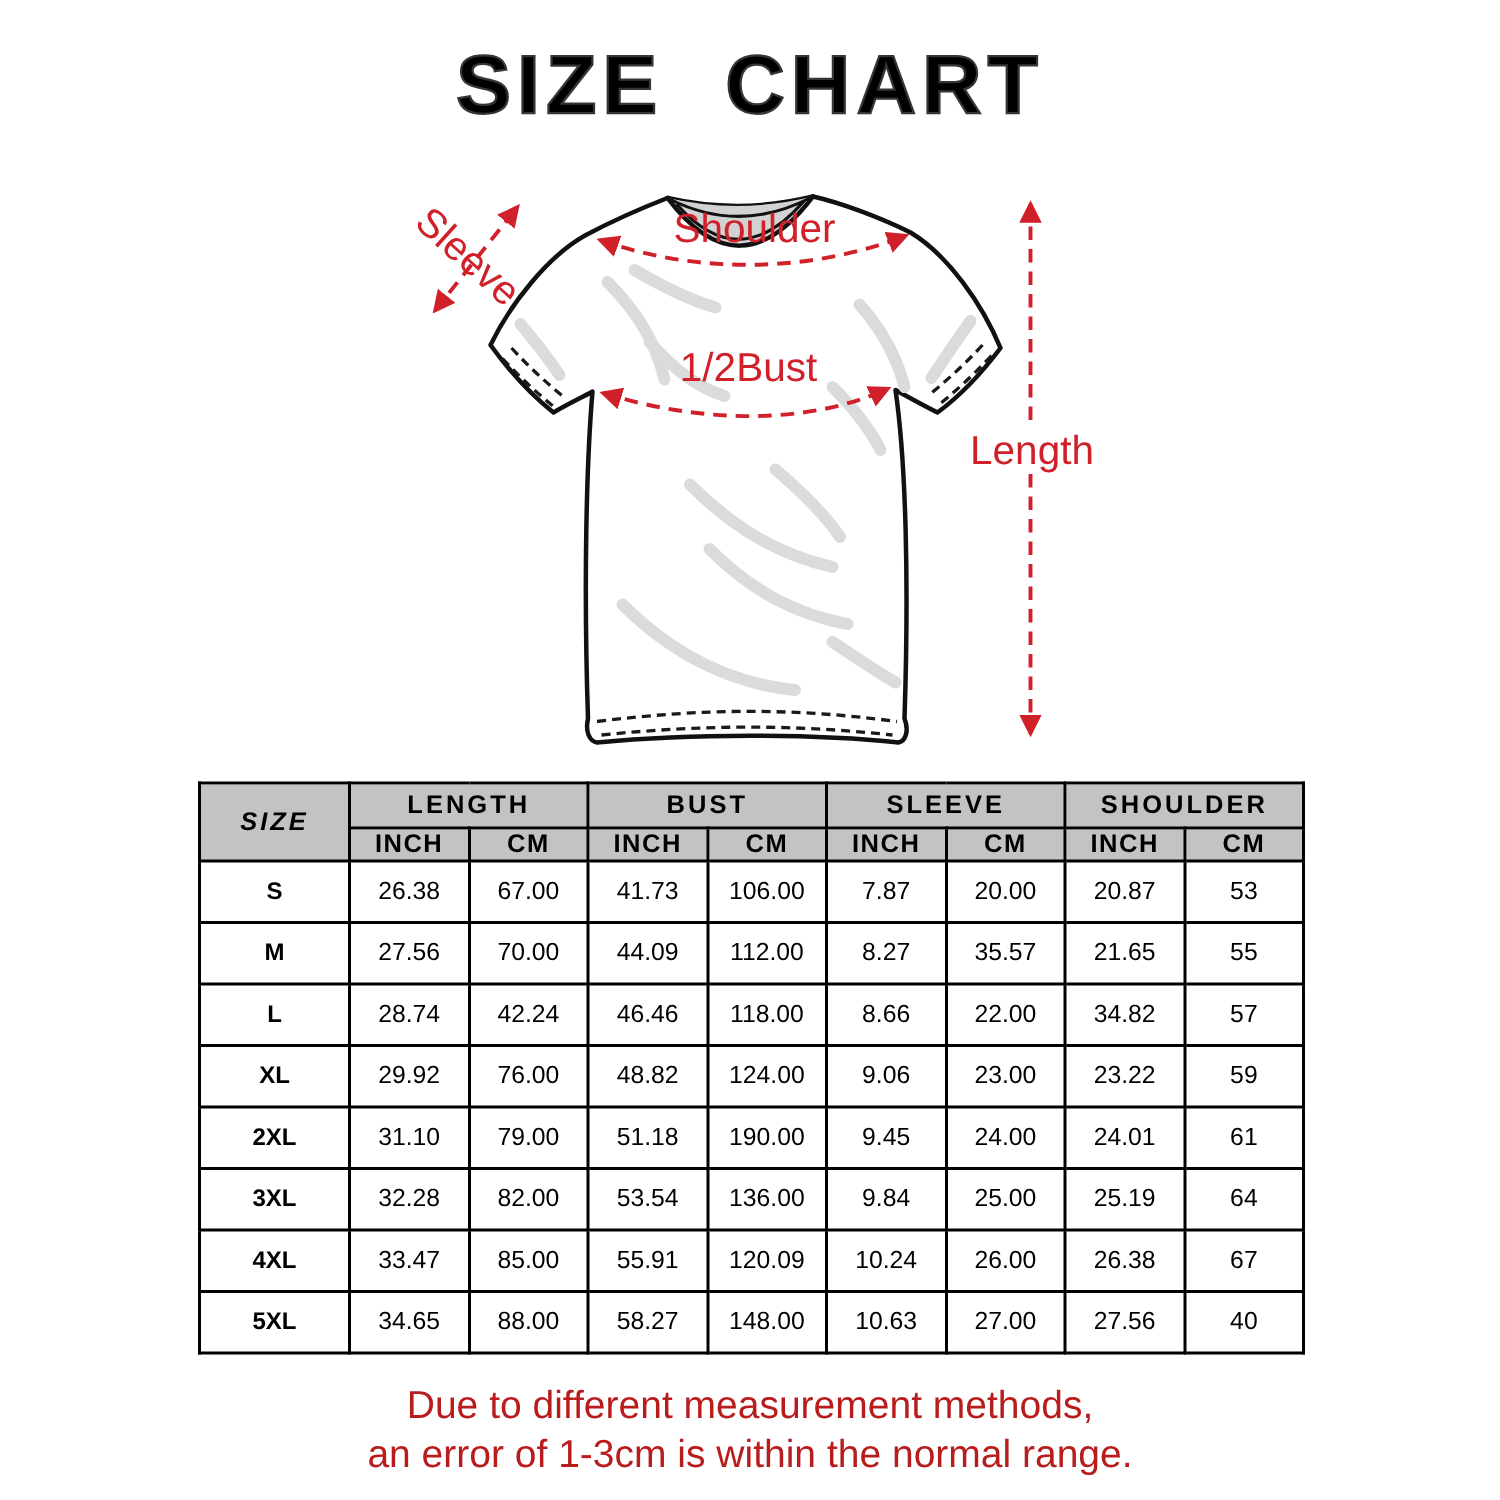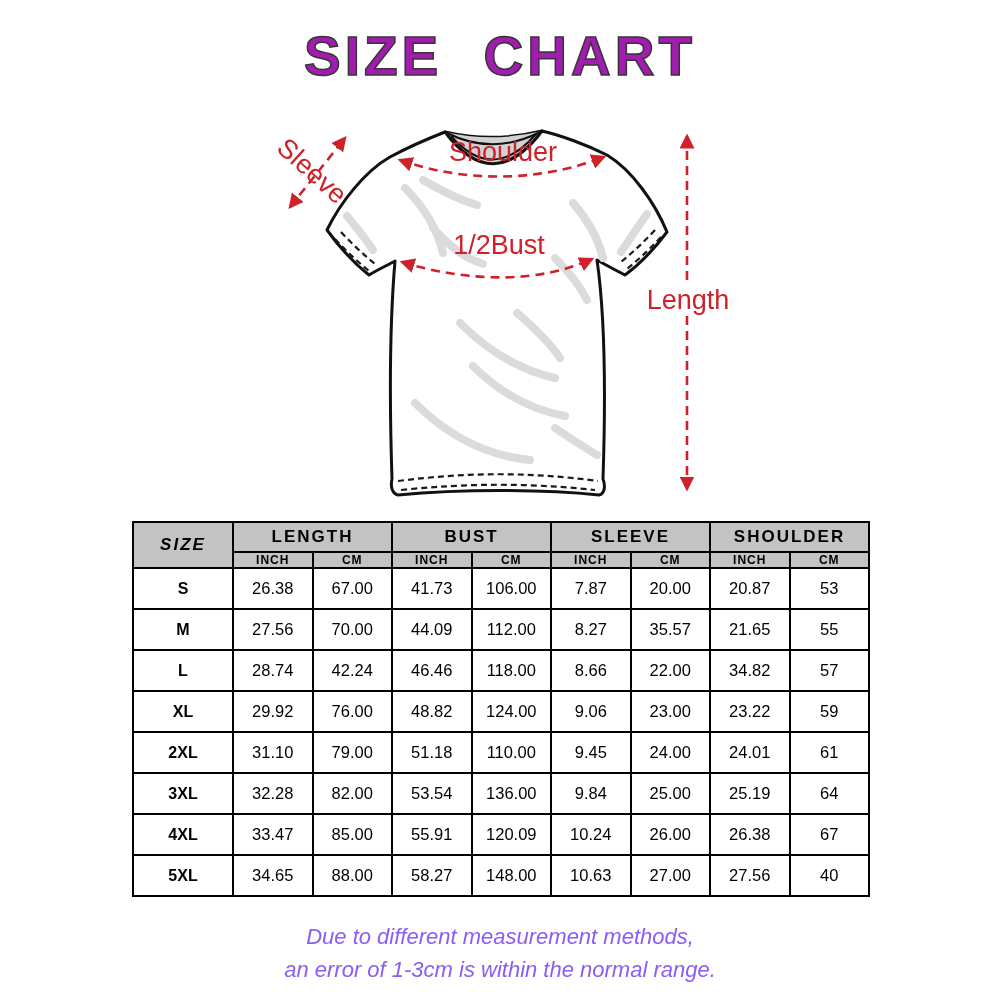--- a/index.html
+++ b/index.html
@@ -4,45 +4,45 @@
 <style>
   * { margin: 0; padding: 0; box-sizing: border-box; }
   html, body { width: 1000px; height: 1000px; background: #ffffff;
     font-family: "Liberation Sans", sans-serif; position: relative; overflow: hidden; }
 
   .page { position: absolute; inset: 0; width: 1000px; height: 1000px; background: #fff; }
 
   .title {
     position: absolute; top: 24px; left: 0; width: 1000px;
     text-align: center; font-size: 55px; font-weight: 900;
-    letter-spacing: 4px; word-spacing: 22px; color: #a21caf;
+    letter-spacing: 4px; word-spacing: 22px; color: #000000;
     -webkit-text-stroke: 1.5px #363636;
   }
 
   .diagram { position: absolute; left: 255px; top: 108px; width: 490px; height: 405px; }
 
   .size-table {
     position: absolute; left: 132px; top: 521px; width: 736px;
     border-collapse: collapse; table-layout: fixed; background: #fff;
   }
   .size-table th, .size-table td {
     border: 2px solid #000; text-align: center; vertical-align: middle;
     color: #000; overflow: hidden; white-space: nowrap;
   }
   .size-table thead th { background: #c3c3c3; }
   .group-row th { height: 30px; font-size: 17px; font-weight: bold; letter-spacing: 2px; }
-  .sub-row th { height: 14px; font-size: 12px; font-weight: bold; letter-spacing: 1px; text-align: center; }
+  .sub-row th { height: 14px; font-size: 17px; font-weight: bold; letter-spacing: 1px; text-align: center; }
   .size-head { font-size: 17px; font-weight: bold; letter-spacing: 1px; font-style: italic; }
   .size-table tbody tr { height: 41px; }
   .size-table tbody td { font-size: 16.5px; font-weight: normal; }
   .size-table tbody td.size-col { font-weight: bold; font-size: 16px; }
 
   .note {
     position: absolute; left: 0; top: 920px; width: 1000px;
-    text-align: center; font-size: 22px; color: #8b5cf6; line-height: 33px; font-style: italic;
+    text-align: center; font-size: 26px; color: #b91c1c; line-height: 33px;
   }
 
   .annot-text { font-size: 27px; fill: #d0202a; }
 </style>
 </head>
 <body>
 
 <div class="page">
 
   <div class="title">SIZE CHART</div>
@@ -195,21 +195,21 @@
       <td>9.06</td>
       <td>23.00</td>
       <td>23.22</td>
       <td>59</td>
     </tr>
         <tr>
       <td class="size-col">2XL</td>
       <td>31.10</td>
       <td>79.00</td>
       <td>51.18</td>
-      <td>110.00</td>
+      <td>190.00</td>
       <td>9.45</td>
       <td>24.00</td>
       <td>24.01</td>
       <td>61</td>
     </tr>
         <tr>
       <td class="size-col">3XL</td>
       <td>32.28</td>
       <td>82.00</td>
       <td>53.54</td>

